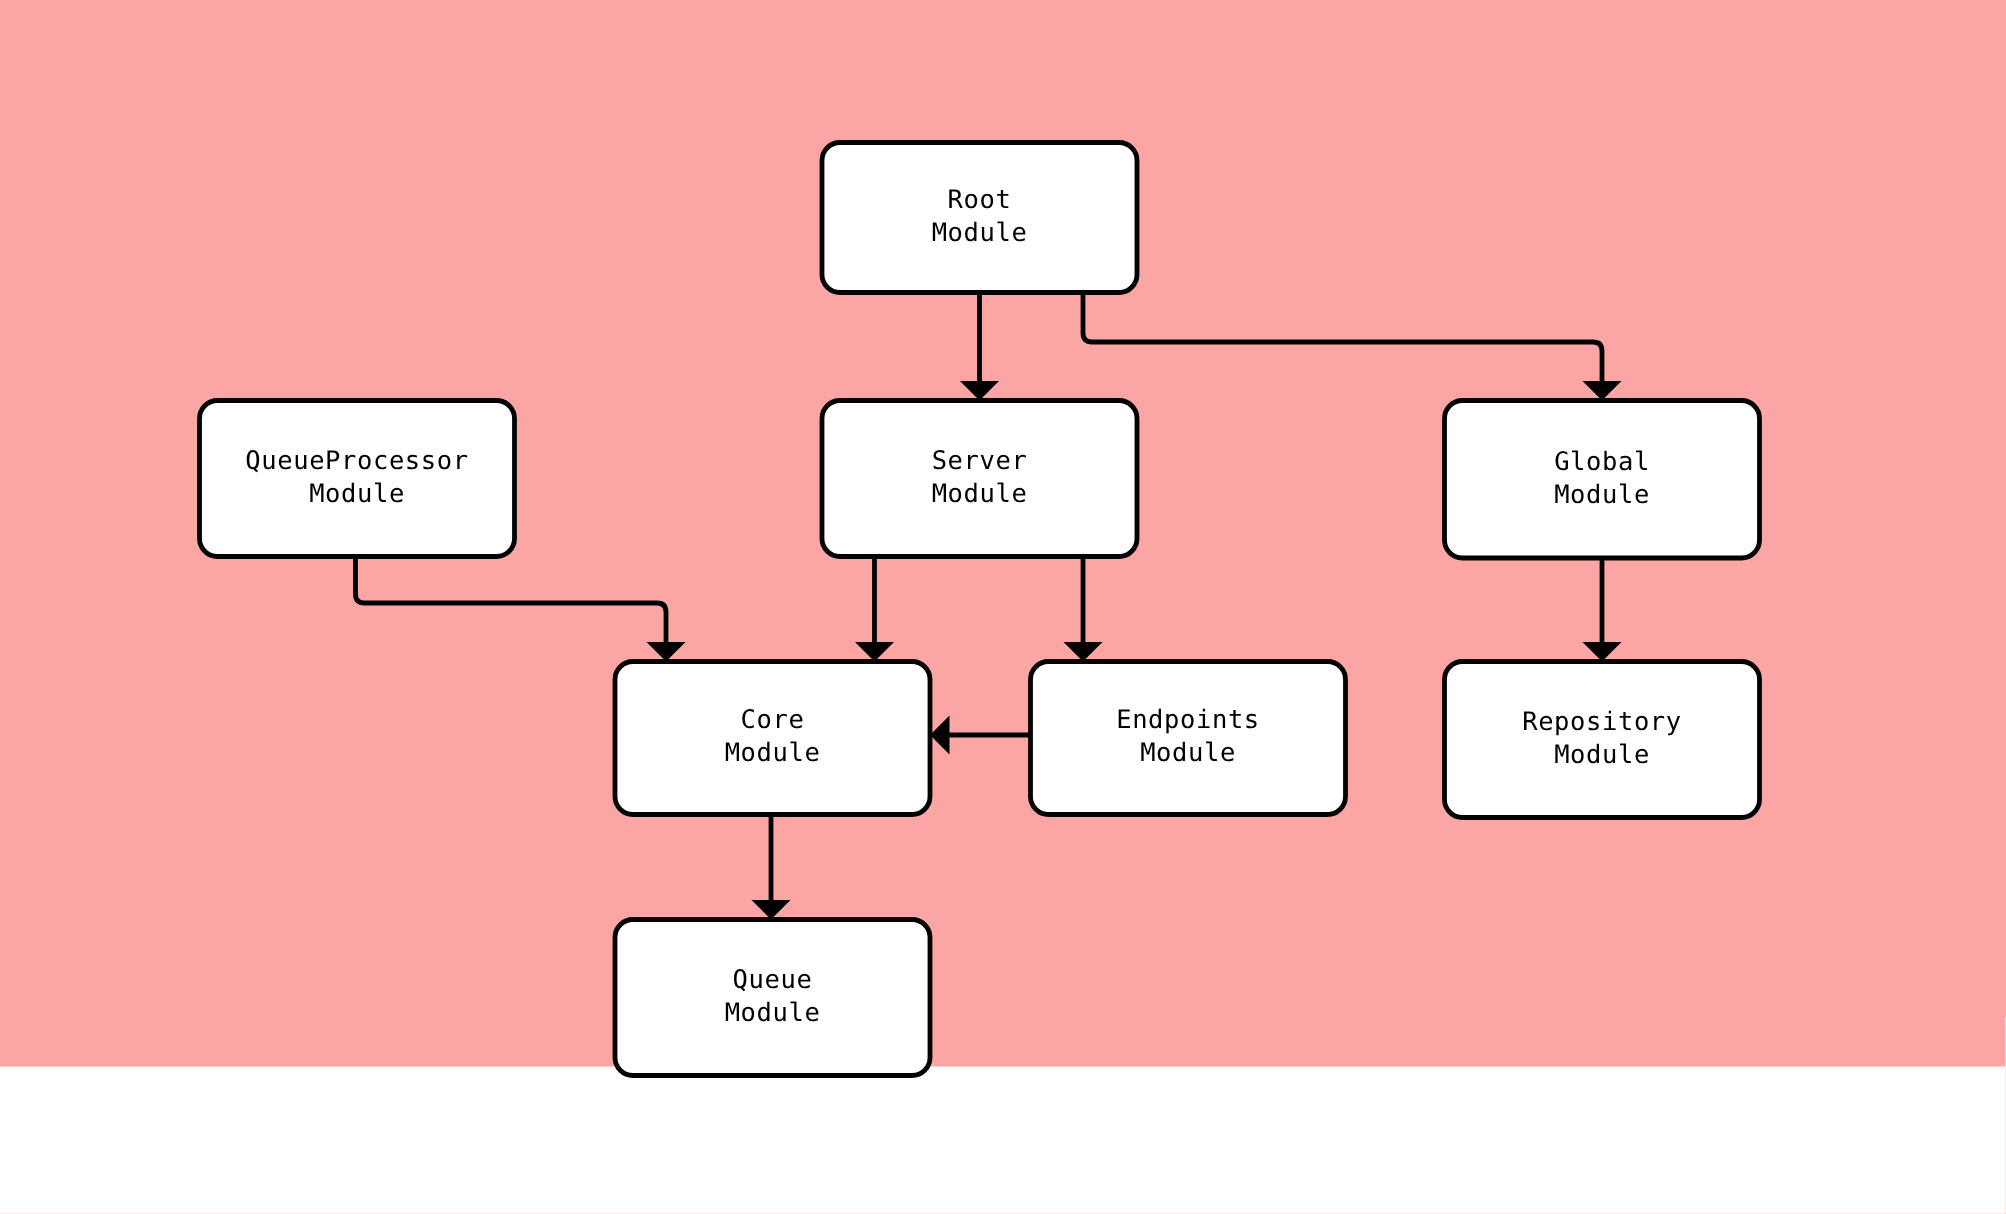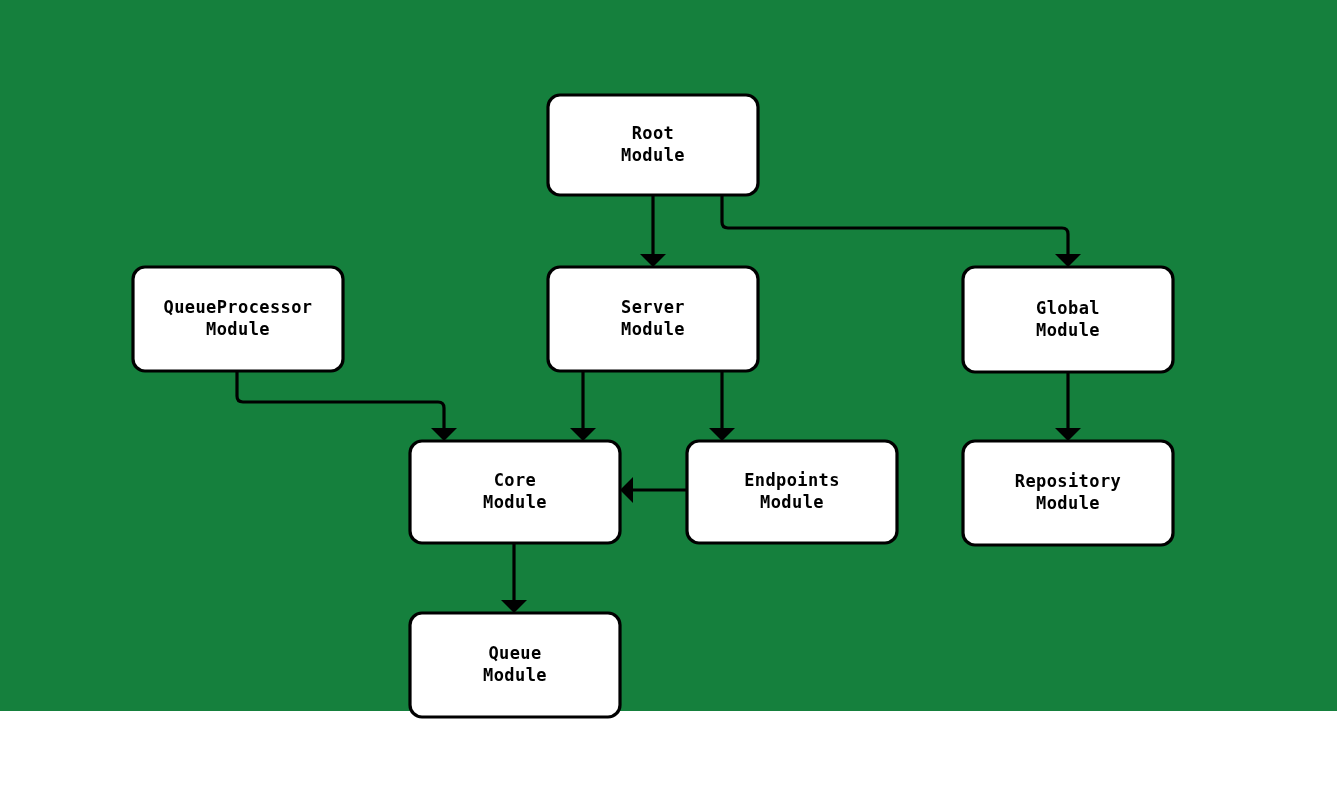--- a/index.html
+++ b/index.html
@@ -11,22 +11,21 @@
   body {
     width: 1337px;
     height: 809px;
     overflow: hidden;
     font-family: "DejaVu Sans Mono", "Liberation Mono", monospace;
   }
   #diagram-root {
     position: relative;
     width: 1337px;
     height: 711px;
-    background: #15803d;
-    font-weight: bold;
+    background: #fca5a5;
   }
   svg.diagram-canvas {
     display: block;
     width: 1337px;
     height: 809px;
   }
   .node-box {
     fill: #ffffff;
     stroke: #000000;
     stroke-width: 3.2;

